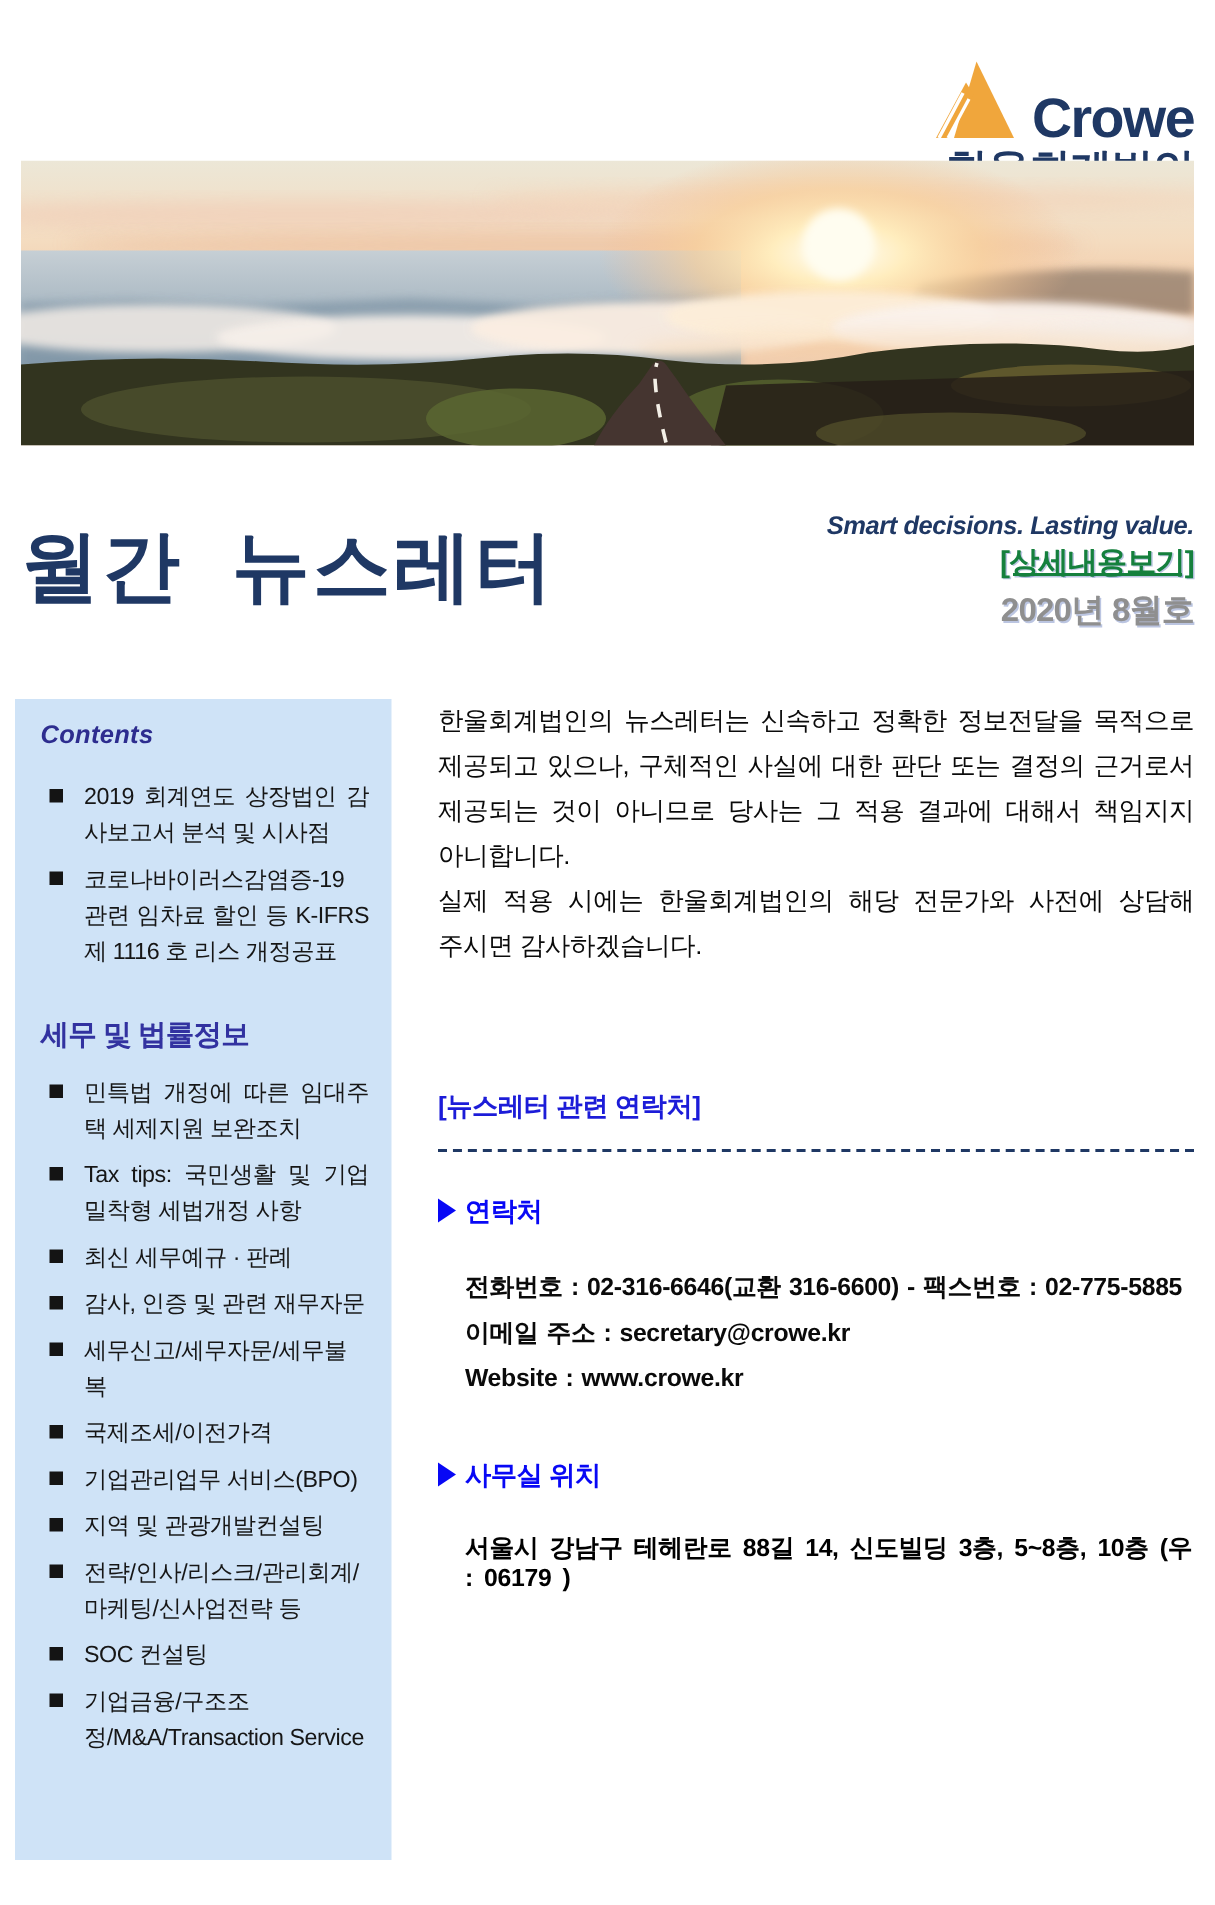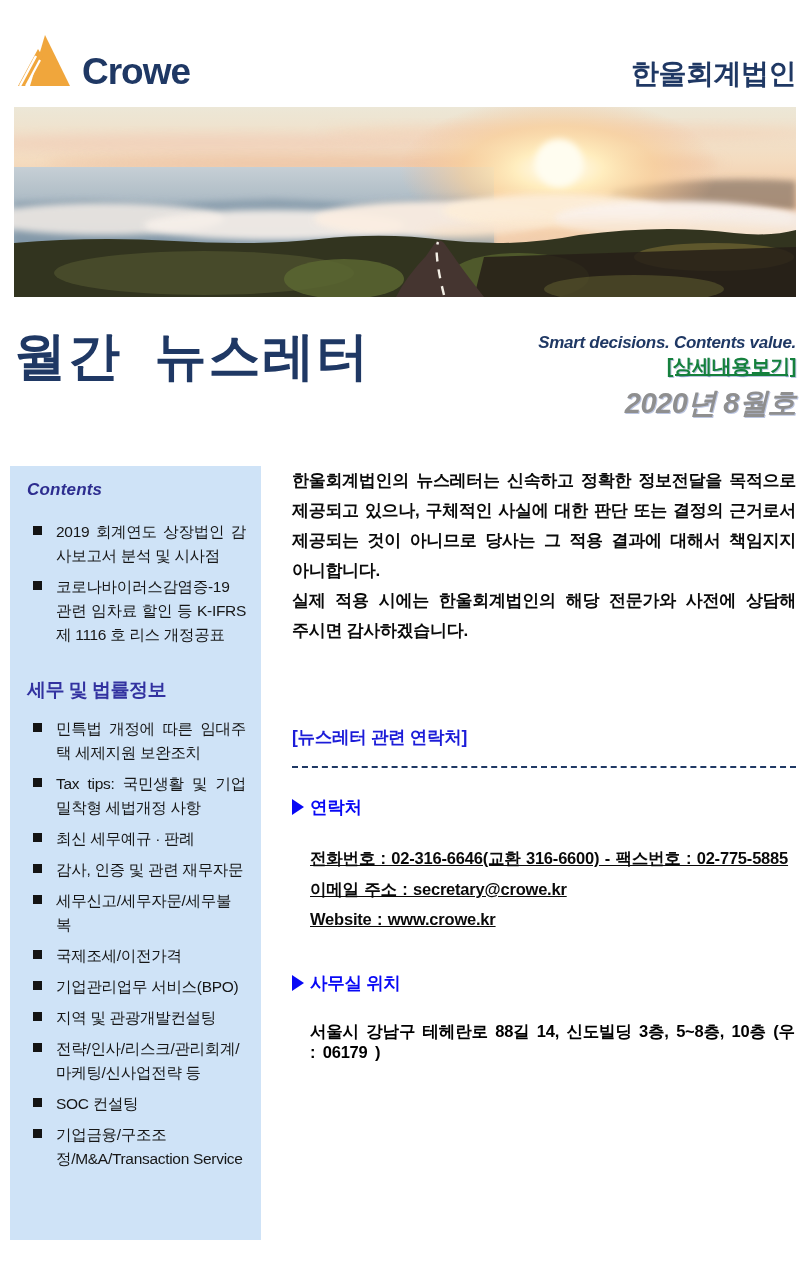--- a/index.html
+++ b/index.html
@@ -9,63 +9,62 @@
     font-family: "Liberation Sans", "DejaVu Sans", sans-serif;
     color: #111;
     overflow: hidden;
     position: relative;
   }
   .page { width: 810px; height: 1270px; background: #fff; }
 
   
   .header {
     display: flex; justify-content: space-between; align-items: flex-end;
-    padding: 40px 14px 0 14px; height: 92px;
+    padding: 40px 14px 0 14px; height: 92px; flex-direction: column;
   }
   .brand { display: flex; align-items: flex-end; gap: 10px; }
   .brand-word {
     font-size: 37px; font-weight: bold; color: #1f3864;
     letter-spacing: -1px; line-height: 1;
     padding-bottom: 2px;
   }
   .firm-name {
     font-size: 28px; font-weight: bold; color: #1f3864;
     letter-spacing: -0.5px; line-height: 1; padding-bottom: 4px;
   }
 
   
   .hero { margin: 15px 14px 0 14px; height: 190px; }
   .hero svg { display: block; width: 782px; height: 190px; }
 
   
   .masthead {
-    display: flex; justify-content: space-between; align-items: flex-start;
+    display: flex; justify-content: space-between; align-items: center;
     margin: 30px 14px 0 14px; height: 103px;
   }
   .page-title {
     font-size: 52px; font-weight: bold; color: #1f3864;
     letter-spacing: 2px; word-spacing: 16px; line-height: 1.15;
   }
   .mast-right { text-align: right; padding-top: 6px; }
   .tagline {
     font-size: 17px; font-weight: bold; font-style: italic;
     color: #1f3864; letter-spacing: -0.3px;
   }
   .detail-link {
     display: inline-block; 
     font-size: 20px; font-weight: bold; color: #15803d;
     text-decoration: underline; letter-spacing: -0.5px;
     text-shadow: 1px 1px 0 rgba(60,90,170,0.35);
     cursor: pointer;
   }
   .issue {
-    margin-top: 4px; font-size: 29px; font-weight: bold;
+    margin-top: 4px; font-size: 22px; font-weight: bold;
     color: #8f8f8f; letter-spacing: -0.5px;
     text-shadow: 1px 1px 0 rgba(60,90,170,0.35);
-    font-style: italic;
   }
 
   
   .content { display: flex; margin: 36px 14px 0 10px; gap: 31px; }
 
   
   .sidebar {
     width: 251px; height: 774px; background: #cfe3f7;
     padding: 12px 15px; overflow: hidden; flex: none;
   }
@@ -84,21 +83,21 @@
     text-align: justify; letter-spacing: -0.3px;
   }
   .sq {
     position: absolute; left: 8px; top: 6px;
     width: 9px; height: 9px; background: #141414; display: inline-block;
   }
 
   
   .main { width: 504px; flex: none; }
   .disclaimer {
-    font-size: 17px; font-weight: bold; color: #0a0a0a;
+    font-size: 17px; font-weight: normal; color: #0a0a0a;
     line-height: 1.76; text-align: justify; word-break: keep-all;
     letter-spacing: -0.3px;
   }
   .contact-header {
     margin-top: 80px; font-size: 17.5px; font-weight: bold;
     color: #1c1cd8; letter-spacing: -0.3px;
   }
   .dashed-rule {
     margin-top: 17px; border: none;
     border-top: 2px dashed #1f3864; height: 0;
@@ -110,21 +109,21 @@
   }
   .arrow-icon {
     width: 0; height: 0; display: inline-block;
     border-left: 12px solid #0808f5;
     border-top: 8px solid transparent;
     border-bottom: 8px solid transparent;
   }
   .detail-lines { margin-top: 24px; padding-left: 18px; }
   .detail-line {
     font-size: 16.5px; font-weight: bold; color: #0a0a0a;
-    line-height: 1.85; letter-spacing: -0.2px; word-spacing: 1px; text-decoration: underline;
+    line-height: 1.85; letter-spacing: -0.2px; word-spacing: 1px;
   }
   .office-heading { margin-top: 36px; }
   .address-line {
     margin-top: 26px; padding-left: 18px;
     font-size: 16.5px; font-weight: bold; color: #000000;
     letter-spacing: -0.2px; word-spacing: 3px;
   }
 </style>
 </head>
 <body>
@@ -197,21 +196,21 @@
       <path d="M470 150 L782 140 L782 190 L460 190 Z" fill="#261f17" opacity="0.85"></path>
       <ellipse cx="620" cy="182" rx="90" ry="14" fill="#6d6a35" opacity="0.45"></ellipse>
       <path d="M382 190 L470 190 Q448 162 438 147 L430 136 Q426 131 421 136 L412 149 Q392 170 382 190 Z" fill="#453530"></path>
       <path d="M430 188 Q424 164 423 150 Q422 141 424 135" stroke="#f3efe6" stroke-width="2.4" stroke-dasharray="9 8" fill="none"></path>
     </svg>
   </div>
 
   <div class="masthead">
     <div class="page-title">월간 뉴스레터</div>
     <div class="mast-right">
-      <div class="tagline">Smart decisions. Contents value.</div>
+      <div class="tagline">Smart decisions. Lasting value.</div>
       <div><span class="detail-link">[상세내용보기]</span></div>
       <div class="issue">2020년 8월호</div>
     </div>
   </div>
 
   <div class="content">
 
     <div class="sidebar">
       <div class="contents-title">Contents</div>
 

